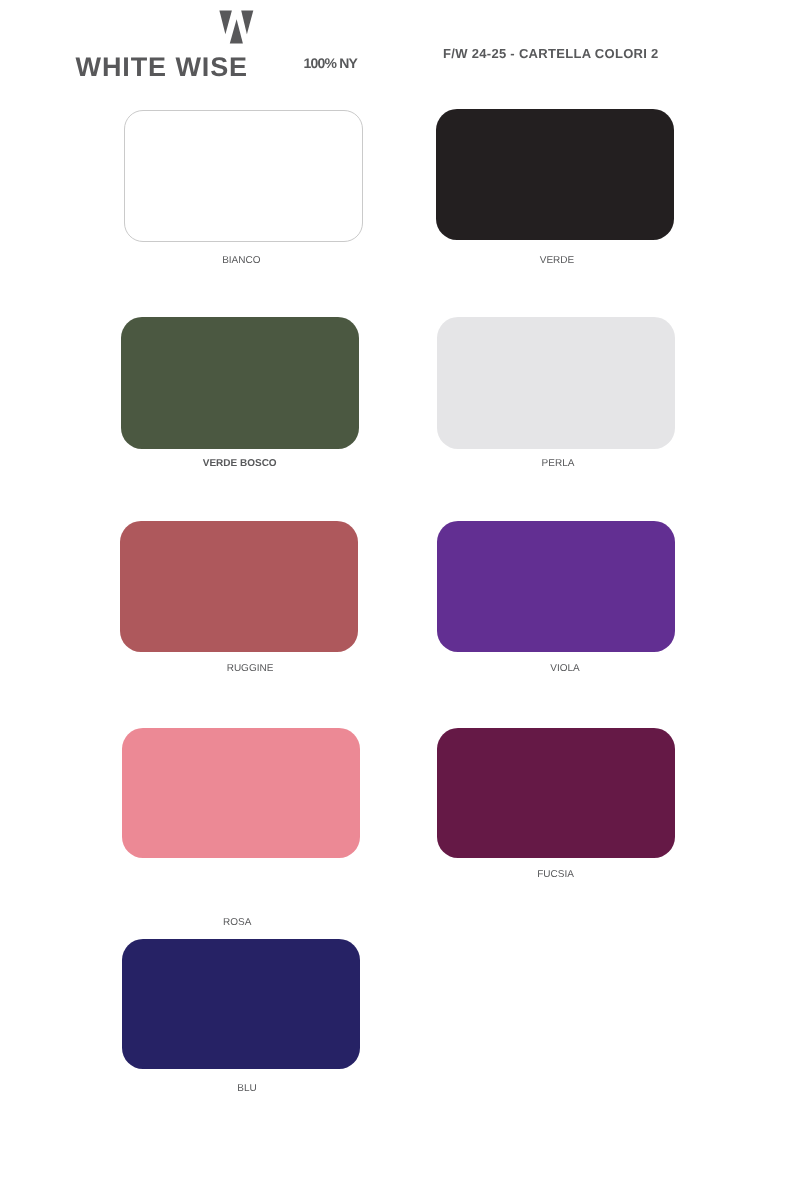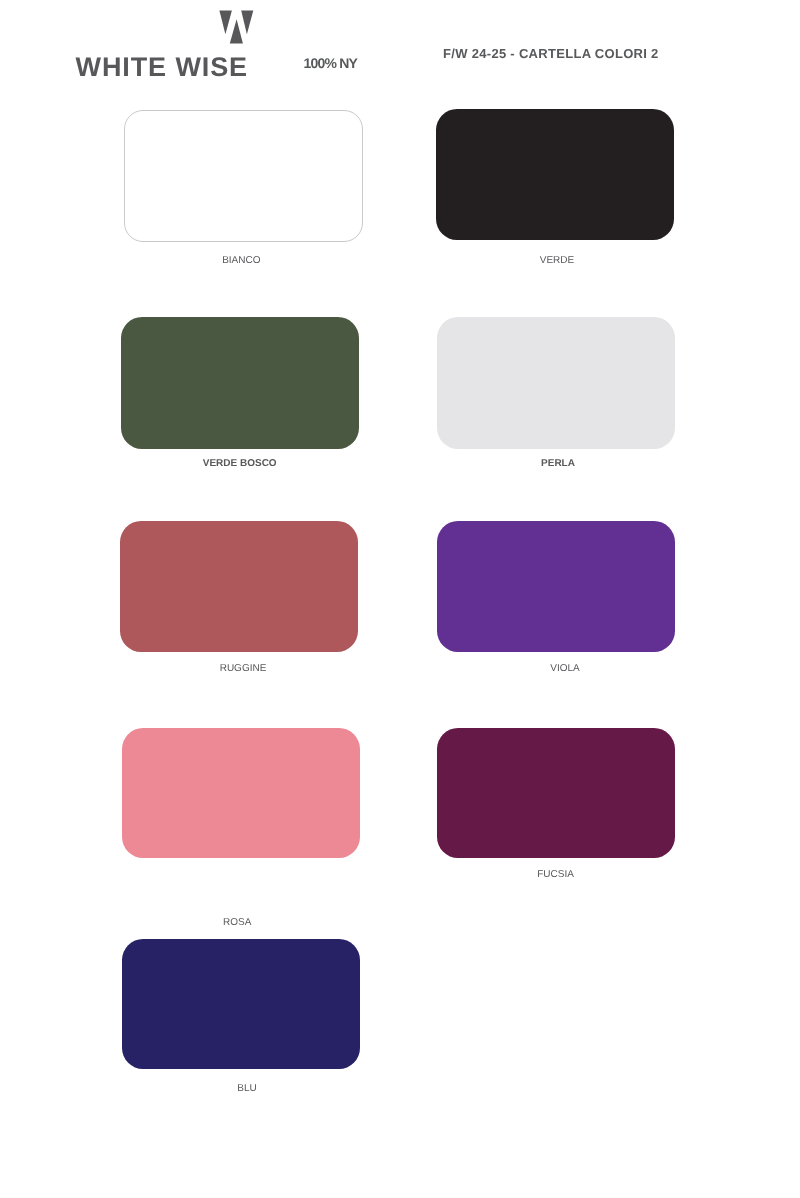--- a/index.html
+++ b/index.html
@@ -94,22 +94,22 @@
   .sw-4 { left: 120px;   top: 520.7px; width: 238px;   height: 131px;   }
   .sw-5 { left: 437.2px; top: 520.6px; width: 237.6px; height: 131px;   }
   .sw-6 { left: 122.4px; top: 727.7px; width: 237.8px; height: 130.7px; }
   .sw-7 { left: 437.2px; top: 727.7px; width: 237.6px; height: 130.7px; }
   .sw-8 { left: 122.4px; top: 938.6px; width: 237.8px; height: 130.9px; }
 
   
   .cp-0 { left:  91.3px; top:  255.9px; }
   .cp-1 { left: 407.0px; top:  255.9px; }
   .cp-2 { left:  89.7px; top:  458.6px; font-weight: bold; }
-  .cp-3 { left: 408.0px; top:  458.6px; font-weight: bold; }
-  .cp-4 { left:  93px; top:  663.9px; text-align: center; }
+  .cp-3 { left: 408.0px; top:  458.6px; }
+  .cp-4 { left:  100px; top:  663.9px; text-align: center; }
   .cp-5 { left: 415px; top:  663.9px; }
   .cp-6 { left:  87.2px; top:  869.8px; margin-top: 48px; }
   .cp-7 { left: 405.5px; top:  869.8px; }
   .cp-8 { left:  97px; top: 1084.2px; }
 </style>
 </head>
 <body>
 
 <div class="page">
 

